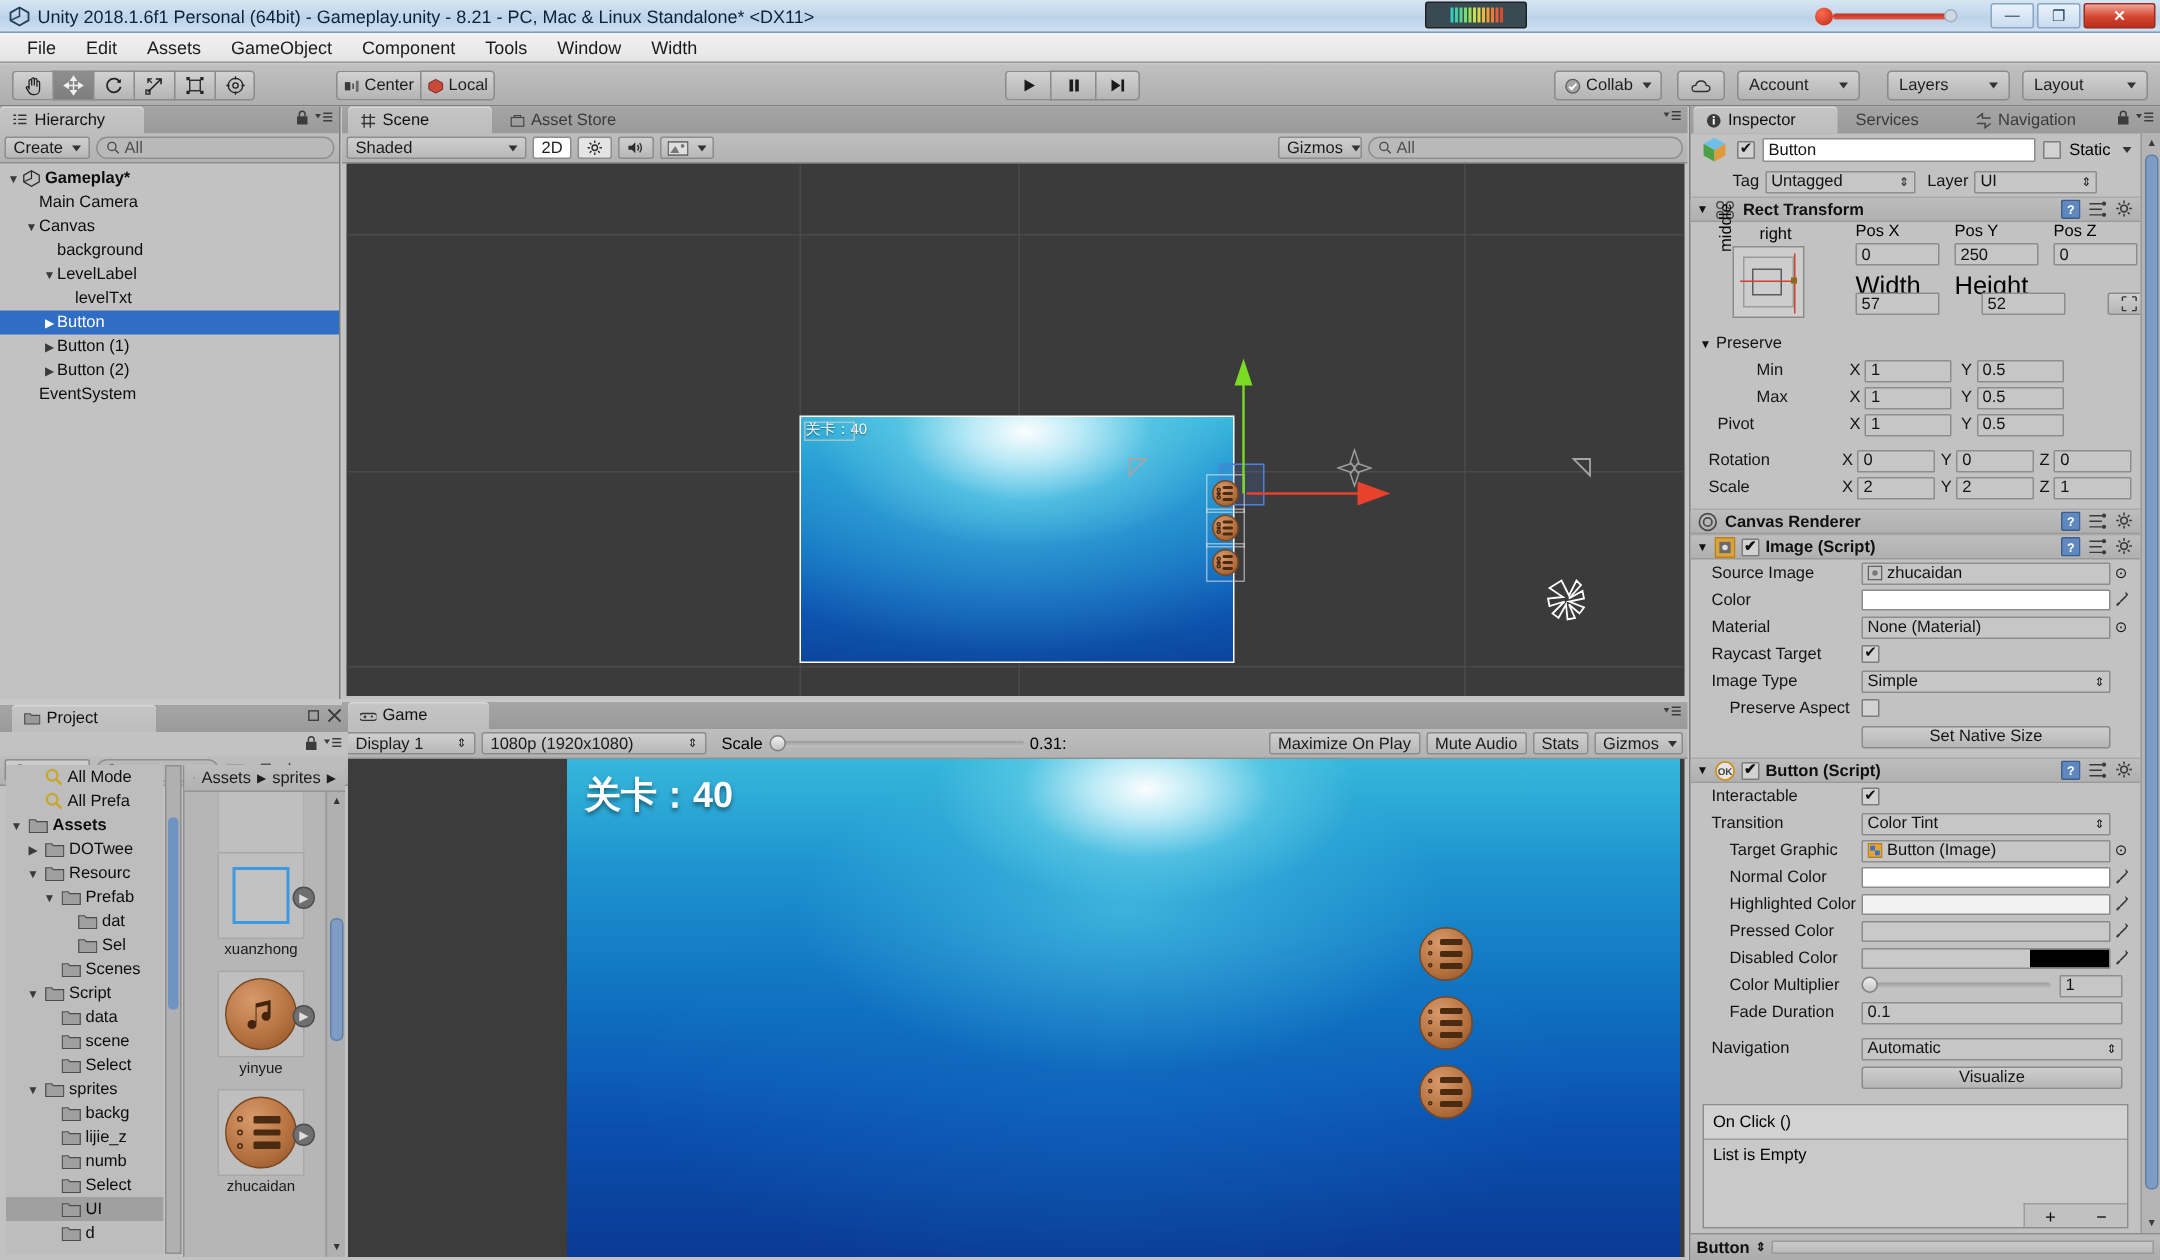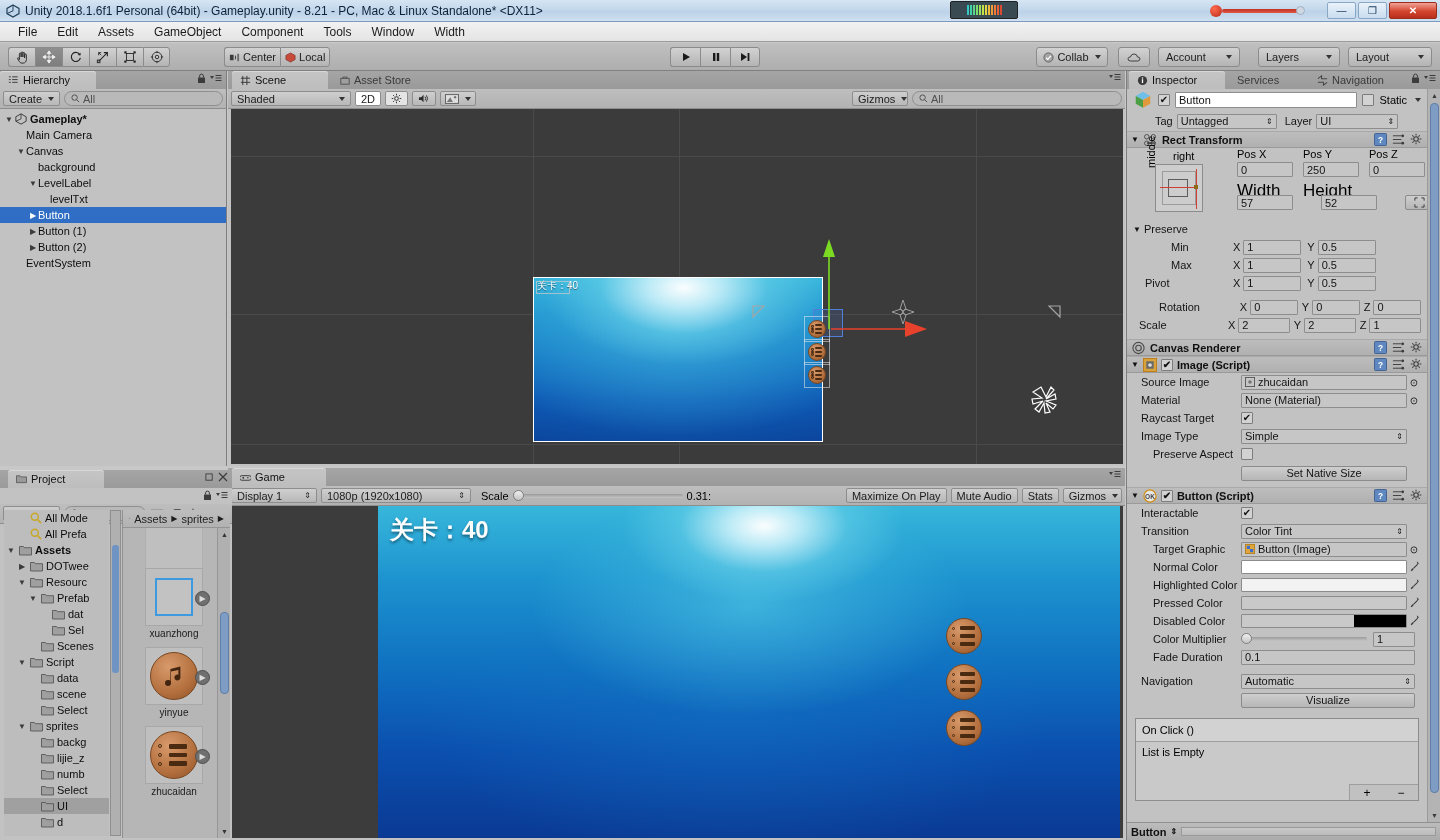--- a/index.html
+++ b/index.html
@@ -1112,21 +1112,21 @@
       </div>
       <div class="prop">
         <span style="width:100px; padding-left:12px;">Pivot</span>
         <span style="margin-right:3px;">X</span>
         <div class="field" style="width:58px">1</div>
         <span style="margin:0 3px 0 6px;">Y</span>
         <div class="field" style="width:58px">0.5</div>
       </div>
       <div style="height:6px"></div>
       <div class="prop">
-        <span style="width:100px; padding-left:6px;margin-left:20px;">Rotation</span>
+        <span style="width:100px; padding-left:6px;">Rotation</span>
         <span style="margin-right:3px;">X</span>
         <div class="field" style="width:54px">0</div>
         <span style="margin:0 3px 0 4px;">Y</span>
         <div class="field" style="width:54px">0</div>
         <span style="margin:0 3px 0 4px;">Z</span>
         <div class="field" style="width:54px">0</div>
       </div>
       <div class="prop">
         <span style="width:100px; padding-left:6px;">Scale</span>
         <span style="margin-right:3px;">X</span>
@@ -1193,20 +1193,29 @@
         <div class="field" style="flex:1; gap:3px;">
           <svg width="10" height="10" viewBox="0 0 11 11">
               <rect x="0.5" y="0.5" width="10" height="10" fill="none" stroke="#555"></rect>
               <circle cx="5.5" cy="5.5" r="2" fill="#777"></circle>
             </svg>
           <span>zhucaidan</span>
         </div>
         <span style="width:14px; text-align:center; font-size:10px;">⊙</span>
       </div>
       <div class="prop">
+        <span style="width:108px; padding-left:8px;">Color</span>
+        <div class="field colorfield" style="flex:1; background:#ffffff;"></div>
+        <span style="width:14px; text-align:center;">
+          <svg width="11" height="12" viewBox="0 0 12 13">
+              <path d="M8.5 1.2l2.3 2.3-1.3 1.3-.6-.6-4.2 4.2.3 1.6-2.1 2.1-1.1-1.1 2.1-2.1 1.6.3 4.2-4.2-.6-.6z" fill="#3a3a3a"></path>
+            </svg>
+        </span>
+      </div>
+      <div class="prop">
         <span style="width:108px; padding-left:8px;">Material</span>
         <div class="field" style="flex:1;">None (Material)</div>
         <span style="width:14px; text-align:center; font-size:10px;">⊙</span>
       </div>
       <div class="prop">
         <span style="width:108px; padding-left:8px;">Raycast Target</span>
         <div class="cbx">✔</div>
       </div>
       <div class="prop">
         <span style="width:108px; padding-left:8px;">Image Type</span>

